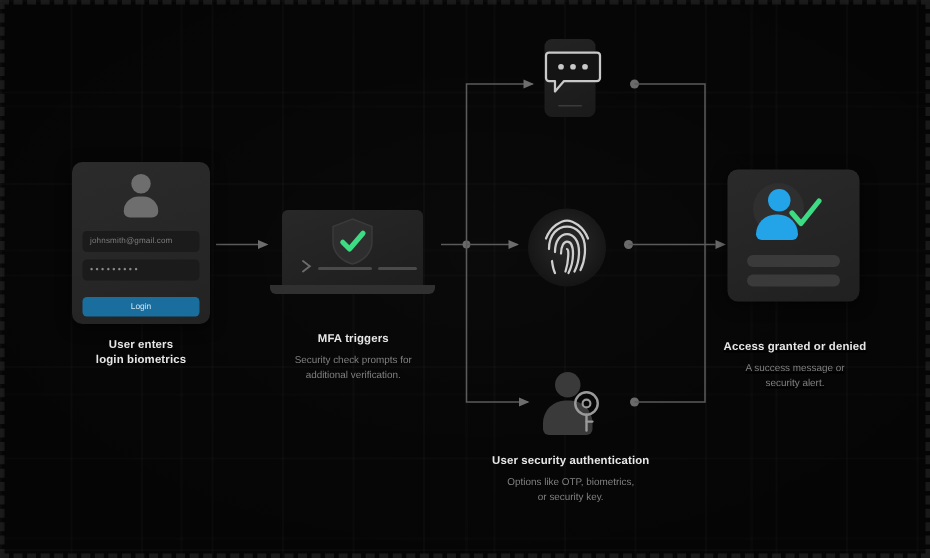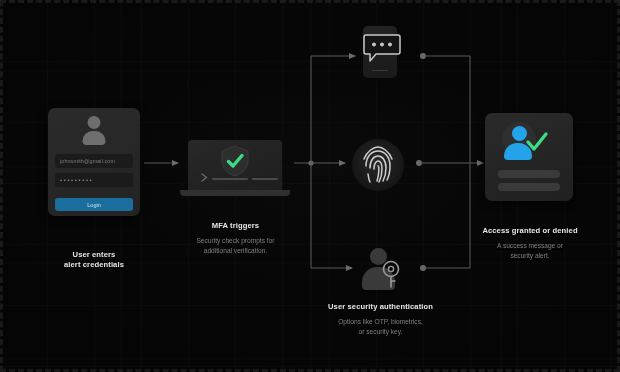--- a/index.html
+++ b/index.html
@@ -121,21 +121,21 @@
   .ra-body{position:absolute;left:6px;top:21px;width:28px;height:17px;border-radius:14px 14px 4px 4px;background:#23a3e8;}
   #result-check{position:absolute;left:40px;top:18px;width:24px;height:22px;}
   .res-bar{position:absolute;left:13px;height:8px;background:#3a3a3a;border-radius:4px;}
   #rb1{top:57px;width:62px;}
   #rb2{top:70px;width:62px;}
 
   
   .cap{position:absolute;text-align:center;z-index:12;}
   .cap .t{color:#e7e7e7;font-size:7.6px;line-height:10px;font-weight:600;letter-spacing:.1px;}
   .cap .s{color:#808080;font-size:6.6px;line-height:9.5px;margin-top:5px;}
-  #cap-login{left:28px;top:225px;width:132px;margin-top:25px;}
+  #cap-login{left:28px;top:225px;width:132px;}
   #cap-mfa{left:163px;top:205px;width:145px;margin-top:16px;}
   #cap-auth{left:288px;top:302px;width:185px;}
   #cap-result{left:466px;top:226px;width:128px;text-decoration:underline;}
 </style>
 </head>
 <body>
 
 <div id="stage">
 
   <div id="bg"></div>
@@ -238,21 +238,21 @@
     </div>
     <svg id="result-check" viewBox="0 0 24 22">
       <path d="M3 11 L9 18 L21 3" fill="none" stroke="#3ddc84" stroke-width="3.4" stroke-linecap="round" stroke-linejoin="round"></path>
     </svg>
     <div class="res-bar" id="rb1"></div>
     <div class="res-bar" id="rb2"></div>
   </div>
 
   <div class="cap" id="cap-login">
     <div class="t">User enters</div>
-    <div class="t">alert credentials</div>
+    <div class="t">login biometrics</div>
   </div>
 
   <div class="cap" id="cap-mfa">
     <div class="t">MFA triggers</div>
     <div class="s">Security check prompts for</div>
     <div class="s" style="margin-top:0">additional verification.</div>
   </div>
 
   <div class="cap" id="cap-auth">
     <div class="t">User security authentication</div>

